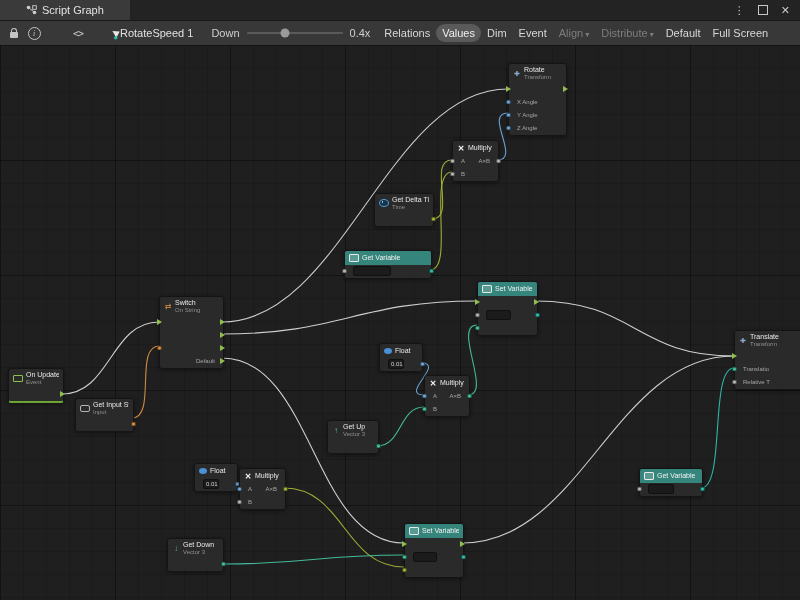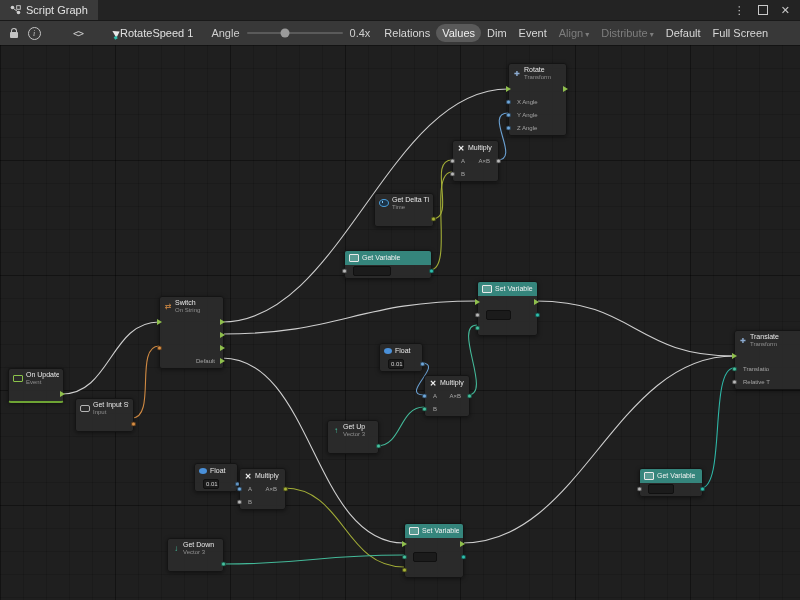--- a/index.html
+++ b/index.html
@@ -1,21 +1,21 @@
 <!DOCTYPE html>
 <html><head>
 <meta charset="utf-8">
 <style>
   html,body{margin:0;padding:0;background:#111;}
   #app{width:800px;height:600px;position:relative;overflow:hidden;font-family:"Liberation Sans",sans-serif;
        -webkit-font-smoothing:antialiased;user-select:none;background:#1f1f1f;}
 
   
   .tabbar{height:20px;background:#232323;display:flex;align-items:stretch;border-bottom:1px solid #191919;}
-  .tab{display:flex;align-items:center;gap:5px;padding:0 10px;background:#3a3a3a;font-size:11px;color:#e2e2e2;}
+  .tab{display:flex;align-items:center;gap:5px;padding:0 26px;background:#3a3a3a;font-size:11px;color:#e2e2e2;}
   .winctrls{margin-left:auto;display:flex;align-items:center;gap:13px;padding-right:10px;color:#c8c8c8;font-size:11px;}
   .ic-maximize{width:8px;height:8px;border:1px solid #c8c8c8;display:inline-block;}
 
   
   .toolbar{height:24px;background:#383838;border-bottom:1px solid #232323;display:flex;align-items:center;
            padding:0 4px;font-size:11px;color:#d6d6d6;white-space:nowrap;overflow:hidden;}
   .tool-icon{width:20px;height:18px;display:flex;align-items:center;justify-content:center;flex:0 0 auto;}
   .ic-lock{width:8px;height:6px;background:#c4c4c4;border-radius:1px;position:relative;margin-top:4px;}
   .ic-lock::before{content:"";position:absolute;left:1px;top:-4px;width:6px;height:4px;border:1px solid #c4c4c4;
                    border-bottom:none;border-radius:3px 3px 0 0;box-sizing:border-box;}
@@ -112,21 +112,21 @@
         <span class="ic-info">i</span>
       </div>
     <div class="tool-icon" style="margin-left:24px">
         <span class="ic-code">&lt;&gt;</span>
       </div>
     <div class="graphname">
       <span class="ic-cursor"></span>
       <span>RotateSpeed 1</span>
     </div>
     <div class="zoomgrp">
-      <span>Angle</span>
+      <span>Down</span>
       <div class="slider">
         <div class="thumb" style="left: 40%;"></div>
       </div>
       <span>0.4x</span>
     </div>
     <div class="tbgroup">
         <div class="tbtn">Relations</div>
         <div class="tbtn active">Values</div>
         <div class="tbtn">Dim</div>
         <div class="tbtn">Event</div>

